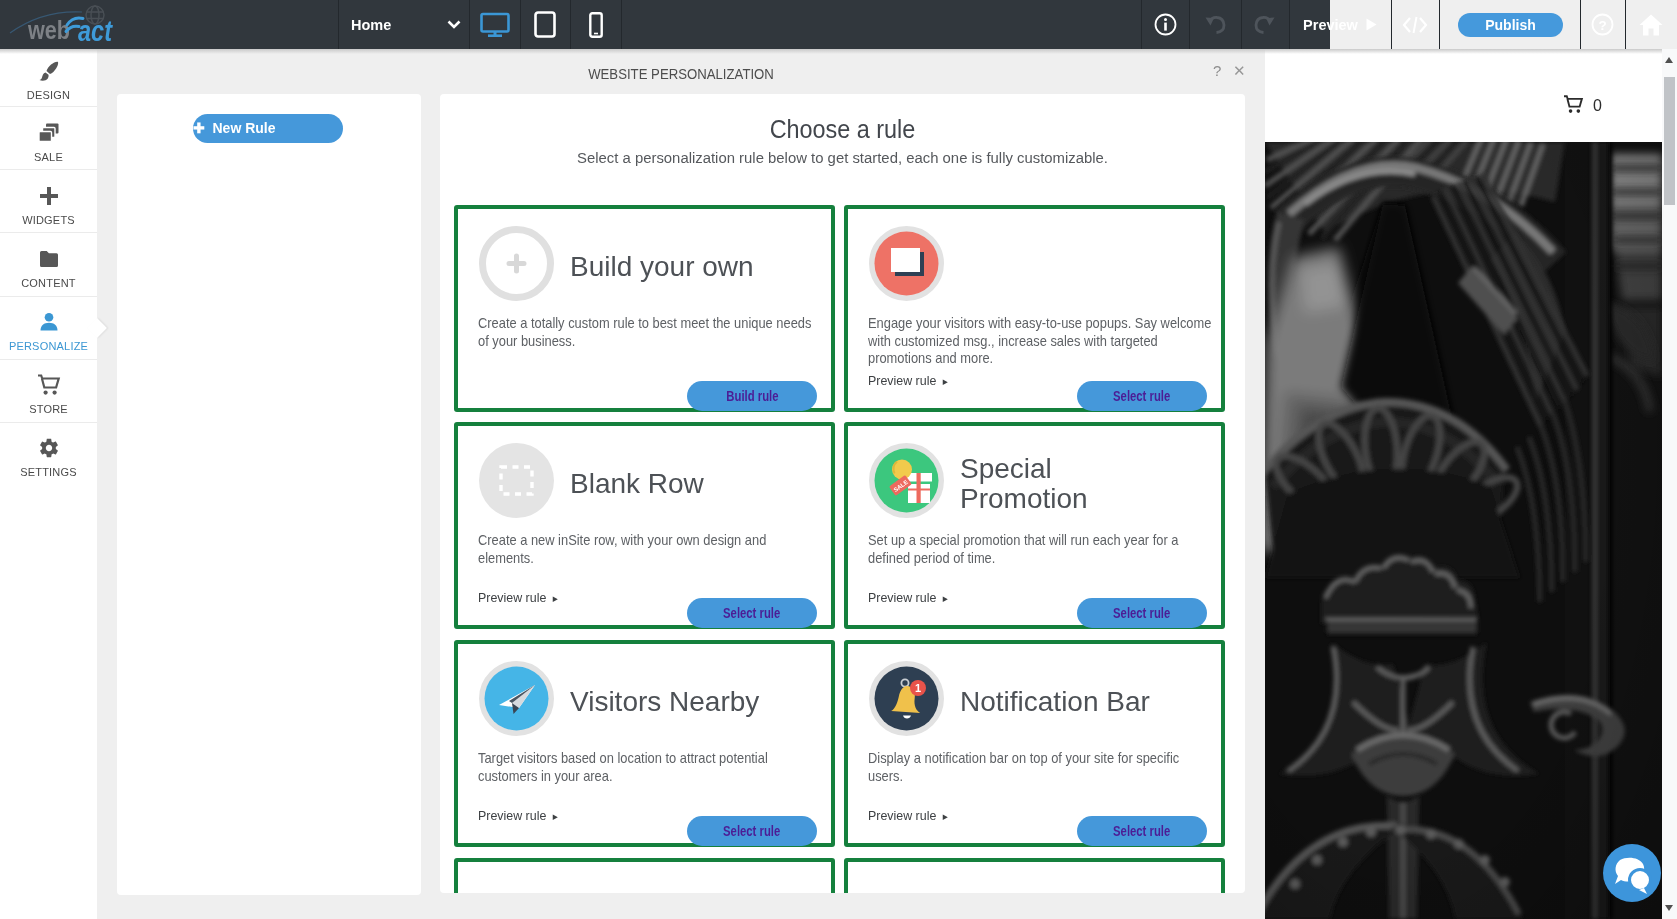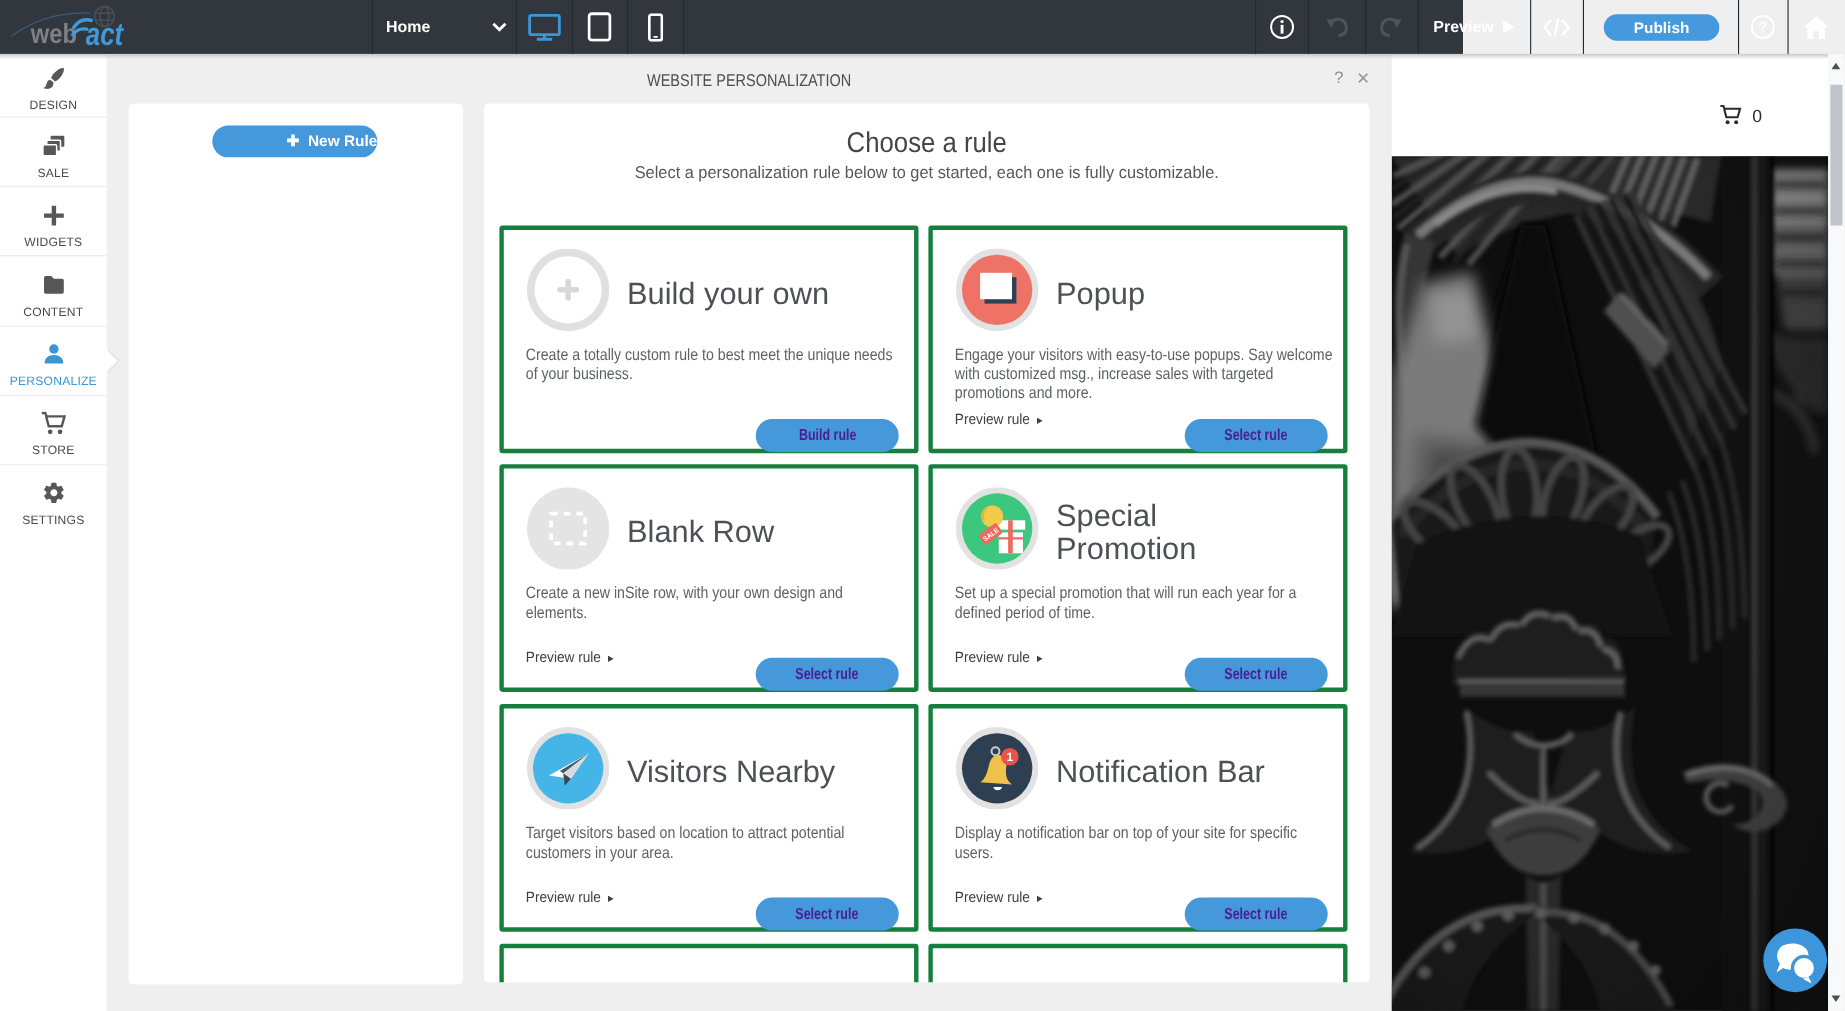--- a/index.html
+++ b/index.html
@@ -23,21 +23,21 @@
      transform:rotate(45deg); box-shadow:1px -1px 2px rgba(0,0,0,0.08); z-index:21; }
 
   
   #backdrop { position:absolute; left:97px; top:49px; width:1168px; height:870px; background:#efefef; z-index:10; }
   #mtitle { position:absolute; left:0; top:16px; width:1168px; text-align:center; font-size:15.5px; color:#4d4d4d; transform:scaleX(0.85); }
   #mhelp { position:absolute; left:1116px; top:13px; font-size:15px; color:#8e8e8e; }
   #mclose { position:absolute; left:1136px; top:13px; font-size:15px; color:#979797; }
 
   #leftpanel { position:absolute; left:20px; top:45px; width:304px; height:801px; background:#fff; border-radius:4px; }
   #newrule { position:absolute; left:76px; top:20px; width:150px; height:29px; border-radius:15px; background:#4598da;
-     color:#fff; font-size:14px; font-weight:bold; text-align:right; line-height:29px; }
+     color:#fff; font-size:14px; font-weight:bold; text-align:left; line-height:29px; }
 
   #rightpanel { position:absolute; left:343px; top:45px; width:805px; height:799px; background:#fff; border-radius:4px; overflow:hidden;padding-left:25px; }
   #choose { position:absolute; left:0; top:20px; width:805px; text-align:center; font-size:26px; color:#42464c; transform:scaleX(0.90); }
   #choosesub { position:absolute; left:0; top:55px; width:805px; text-align:center; font-size:15.5px; color:#55585c; transform:scaleX(0.96); }
 
   .card { position:absolute; width:381px; height:207px; background:#fff; border:4px solid #15803d; border-radius:3px; }
   .cicon { position:absolute; left:21px; top:17px; width:75px; height:75px; }
   .ctitle { position:absolute; left:112px; top:2px; height:112px; display:flex; align-items:center;
      font-size:28px; color:#4d5156; font-weight:normal; line-height:30px; }
   .ctitle span { display:inline-block; transform:scaleX(1); transform-origin:0 50%; white-space:nowrap; }
@@ -235,23 +235,20 @@
         <div class="cdesc">Create a totally custom rule to best meet the unique needs<br>of your business.</div>
         <div class="cbtn" style="left:229px;"><span>Build rule</span></div>
       </div>
       <div class="card" style="left:404px; top:111px;">
         <svg class="cicon" viewBox="0 0 75 75">
           <circle cx="37.5" cy="37.5" r="34.5" fill="none" stroke="#e2e2e2" stroke-width="6"></circle>
           <circle cx="37.5" cy="37.5" r="32" fill="#ee7266"></circle>
           <rect x="26" y="26" width="29" height="24" fill="#2e4054"></rect>
           <rect x="22" y="22" width="29" height="24" fill="#fff"></rect>
         </svg>
-        <div class="ctitle">
-            <span>Popup</span>
-          </div>
         <div class="cdesc">Engage your visitors with easy-to-use popups. Say welcome<br>with customized msg., increase sales with targeted<br>promotions and more.</div>
         <div class="cprev">Preview rule</div>
         <div class="cbtn" style="left:229px;"><span>Select rule</span></div>
       </div>
 
       <div class="card" style="left:14px; top:328px;">
         <svg class="cicon" viewBox="0 0 75 75">
           <circle cx="37.5" cy="37.5" r="37.5" fill="#e4e4e4"></circle>
           <rect x="22" y="24" width="31" height="27" fill="none" stroke="#fff" stroke-width="3.4" stroke-dasharray="6 5.5"></rect>
         </svg>

